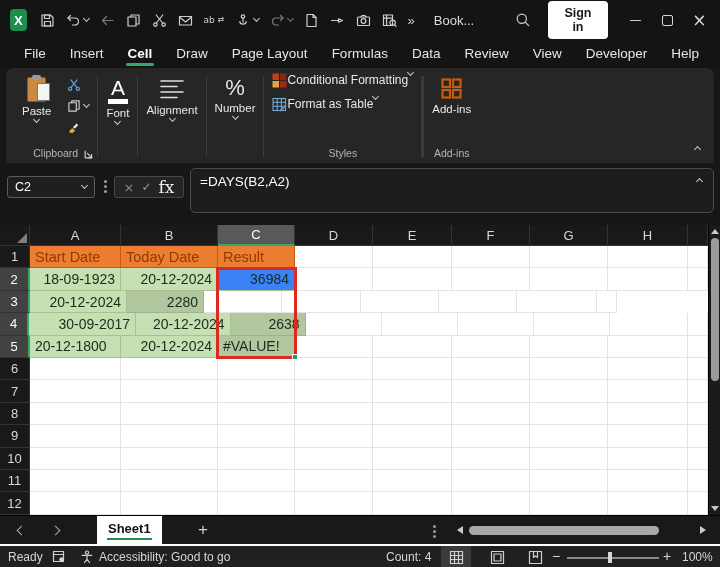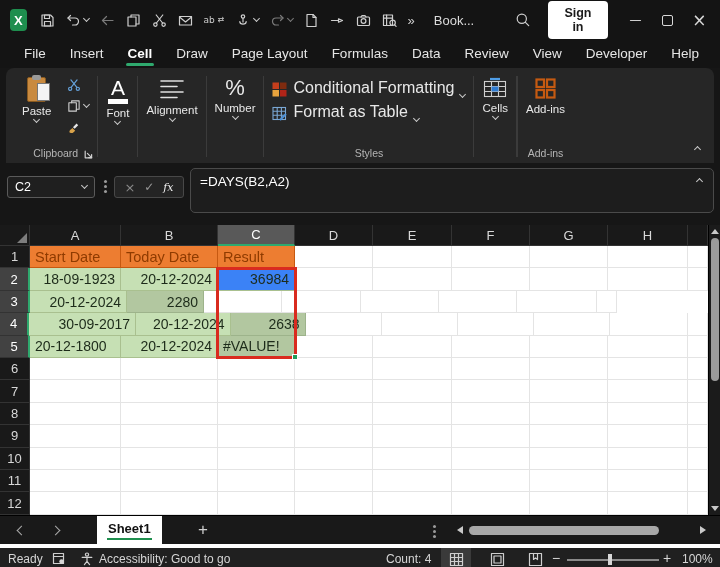--- a/index.html
+++ b/index.html
@@ -42,33 +42,33 @@
   .bigbtn{display:flex;flex-direction:column;align-items:center;gap:3px;color:#e8e8e8;font-size:11.5px;padding-top:3px}
   .clipgrp{display:flex;gap:16px}
   .clipcol{display:flex;flex-direction:column;justify-content:flex-start;gap:7px;padding-top:4px}
   .clip-ic{position:relative;width:19px;height:25px;background:#C98A3F;border-radius:2px;border:1px solid #8a5a20}
   .clip-ic .ctop{position:absolute;top:-3px;left:4px;width:9px;height:5px;background:#9a9a9a;border-radius:2px}
   .clip-ic .cpage{position:absolute;right:-5px;top:5px;width:13px;height:18px;background:#f4f4f4;border:1px solid #777}
   .minirow{display:flex;align-items:center;gap:3px}
   .launcher{position:absolute;right:4px;bottom:4px}
   .font-ic{font-size:21px;font-weight:400;color:#fff;line-height:1;border-bottom:5px solid #fff;padding:0 3px 1px}
   .pct-ic{font-size:22px;color:#e8e8e8;line-height:1}
-  .styleitem{display:flex;align-items:flex-end;gap:6px;color:#e8e8e8;font-size:16px;height:24px;white-space:nowrap}
+  .styleitem{display:flex;align-items:flex-start;color:#e8e8e8;font-size:12px;height:24px;white-space:nowrap}
   .stylesbody{display:flex;flex-direction:column;align-items:flex-start;padding-top:1px}
   .collapse-rib{position:absolute;right:14px;bottom:7px}
 
   
   .fbar{position:absolute;top:163px;left:0;right:0;height:62px;background:#161616}
   .namebox{position:absolute;left:7px;top:13px;width:88px;height:22px;border:1px solid #5a5a5a;border-radius:3px;background:#1f1f1f;color:#fff;font-size:12.5px;display:flex;align-items:center;padding:0 7px}
   .namebox .chv{margin-left:auto}
   .fdots{position:absolute;left:104px;top:22px}
   .fxbox{position:absolute;left:114px;top:13px;width:70px;height:22px;border:1px solid #484848;border-radius:3px;background:#242424;display:flex;align-items:center;justify-content:space-around;padding:0 5px}
   .fxX{color:#8a8a8a;font-size:13px;font-family:"DejaVu Sans",sans-serif}
   .fxC{color:#9a9a9a;font-size:12px;font-family:"DejaVu Sans",sans-serif}
-  .fxfx{color:#eee;font-size:11px;font-style:italic;font-family:"DejaVu Serif",serif}
+  .fxfx{color:#eee;font-size:17px;font-family:"DejaVu Serif",serif}
   .finput{position:absolute;left:190px;top:5px;right:6px;height:45px;background:#1d1d1d;border:1px solid #4a4a4a;border-radius:5px;color:#fff;font-size:13.5px;padding:5px 24px 0 9px}
   .finput .chv{position:absolute;right:10px;top:12px}
 
   
   .grid{position:absolute;top:225px;left:0;width:708px;height:290px;background:#fff;overflow:hidden}
   .ghead{display:flex;height:21px}
   .gcorner{width:30px;background:#191919;position:relative;border-right:1px solid #333;border-bottom:1px solid #333}
   .gcorner::after{content:"";position:absolute;right:2px;bottom:2px;border-left:10px solid transparent;border-bottom:10px solid #7d7d7d}
   .gch{background:#191919;color:#d8d8d8;font-size:13px;display:flex;align-items:center;justify-content:center;border-right:1px solid #333;border-bottom:1px solid #333}
   .gch.act{background:#595959;color:#fff;border-bottom:2px solid #2FA96E}
@@ -95,21 +95,21 @@
   .snav.r{left:52px;transform:rotate(225deg)}
   .sheettab{position:absolute;left:97px;top:0;height:29px;min-width:56px;background:#fff;color:#111;font-size:13px;font-weight:600;display:flex;align-items:center;justify-content:center;padding:0 10px}
   .sheettab span{border-bottom:2.5px solid #1E8F4E;padding:0 1px 2px}
   .addsheet{position:absolute;left:192px;top:3px;color:#cfcfcf;font-size:17px;width:22px;height:22px;display:flex;align-items:center;justify-content:center}
   .sdots{position:absolute;left:433px;top:14px}
   .hs-l{position:absolute;left:457px;top:10px;border-top:4.5px solid transparent;border-bottom:4.5px solid transparent;border-right:6px solid #c9c9c9}
   .hs-r{position:absolute;left:700px;top:10px;border-top:4.5px solid transparent;border-bottom:4.5px solid transparent;border-left:6px solid #c9c9c9}
   .hthumb{position:absolute;left:469px;top:10px;width:190px;height:9px;background:#A8A8A8;border-radius:5px}
 
   
-  .statusbar{position:absolute;top:544px;left:0;right:0;height:23px;background:#202020;border-top:4px solid #ffffff;font-size:12px;color:#d6d6d6}
+  .statusbar{position:absolute;top:544px;left:0;right:0;height:23px;background:#202020;border-top:2px solid #ffffff;font-size:12px;color:#d6d6d6}
   .sb{position:absolute;top:0;height:22px;display:flex;align-items:center;gap:5px}
   .viewbtn{position:absolute;top:0;width:30px;height:22px;display:flex;align-items:center;justify-content:center}
   .viewbtn.on{background:#3A3A3A}
   .ztrack{position:absolute;left:567px;top:11px;width:92px;height:2px;background:#8a8a8a}
   .zhandle{position:absolute;left:608px;top:6px;width:4px;height:11px;background:#d6d6d6}
   .zminus{position:absolute;left:552px;top:2px;font-size:14px;color:#d6d6d6}
   .zplus{position:absolute;left:663px;top:2px;font-size:14px;color:#d6d6d6}
 </style>
 </head>
 <body>
@@ -338,32 +338,20 @@
             <path d="M8 14 L14 8" style="stroke:#4f92d6;stroke-width:2"></path>
           </svg>
         <span>Format as Table</span>
         <i class="chv"></i>
       </div>
       <span class="glabel">Styles</span>
     </div>
 
     <div class="rsep"></div>
 
-    <div class="rgroup">
-      <div class="bigbtn">
-        <svg width="24" height="22" viewBox="0 0 24 22" style="fill:none;stroke:#cfcfcf;stroke-width:1.1">
-            <path d="M7 2 h10" style="stroke:#4f9ee8;stroke-width:2.2"></path>
-            <rect x="1.5" y="4.5" width="21" height="15"></rect>
-            <path d="M1.5 9.5 h21 M1.5 14.5 h21 M8.5 4.5 v15 M15.5 4.5 v15"></path>
-            <rect x="8.5" y="9.5" width="7" height="5" fill="#2f7bd0" stroke="none"></rect>
-          </svg>
-        <span>Cells</span>
-        <i class="chv"></i>
-      </div>
-    </div>
 
     <div class="rsep"></div>
 
 
     <div class="rsep"></div>
 
     <div class="rgroup">
       <div class="bigbtn">
         <svg width="23" height="23" viewBox="0 0 23 23" style="fill:none;stroke:#C55A11;stroke-width:2.2">
             <rect x="2.5" y="2.5" width="7.5" height="7.5"></rect>

